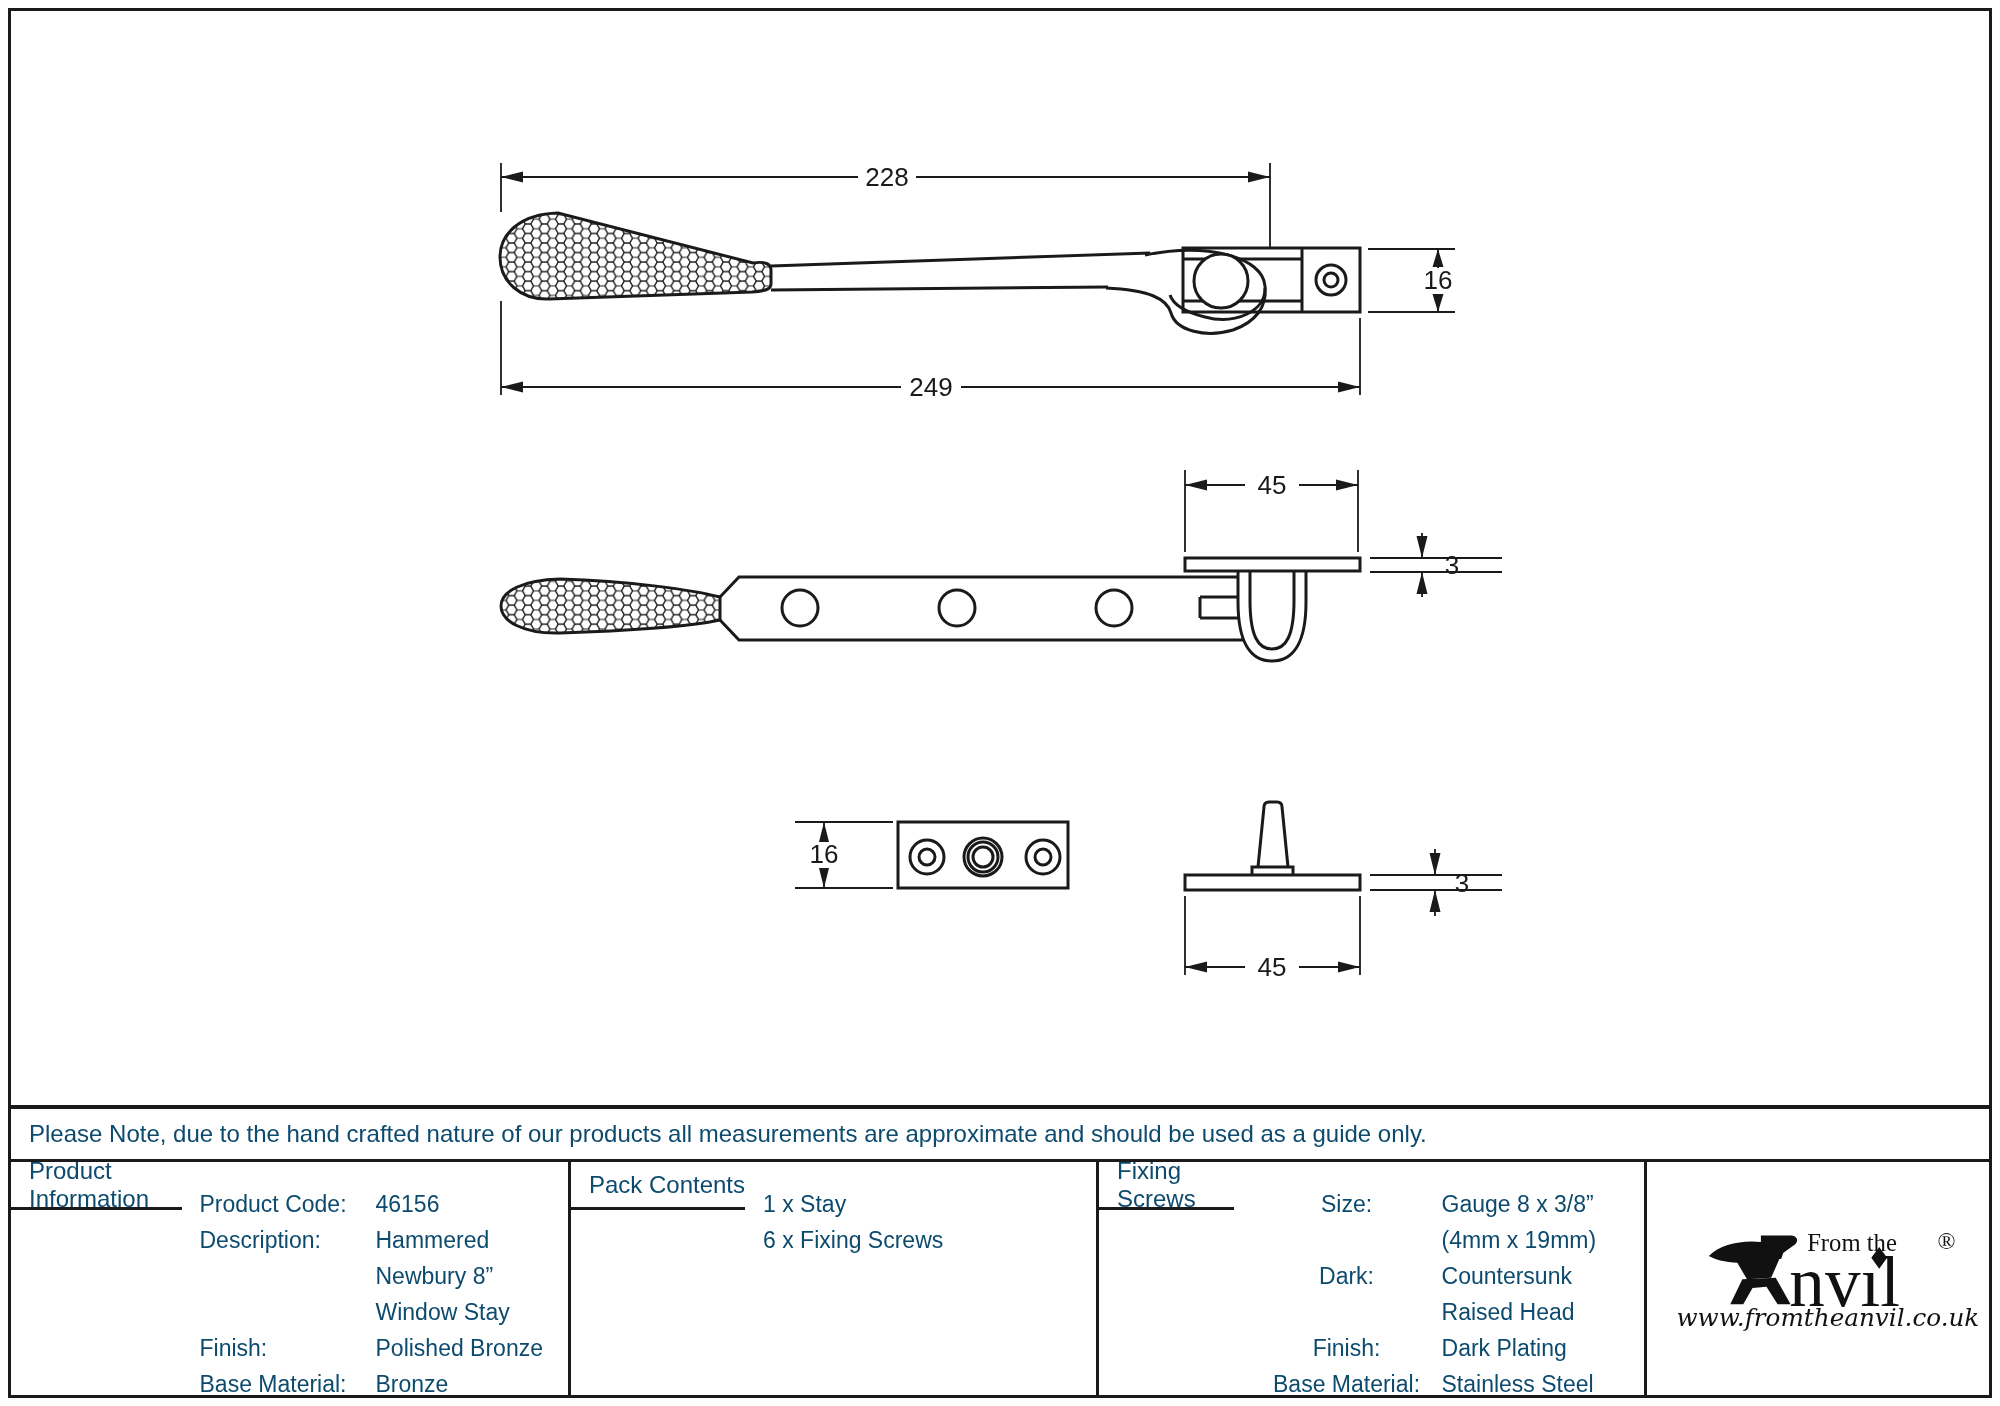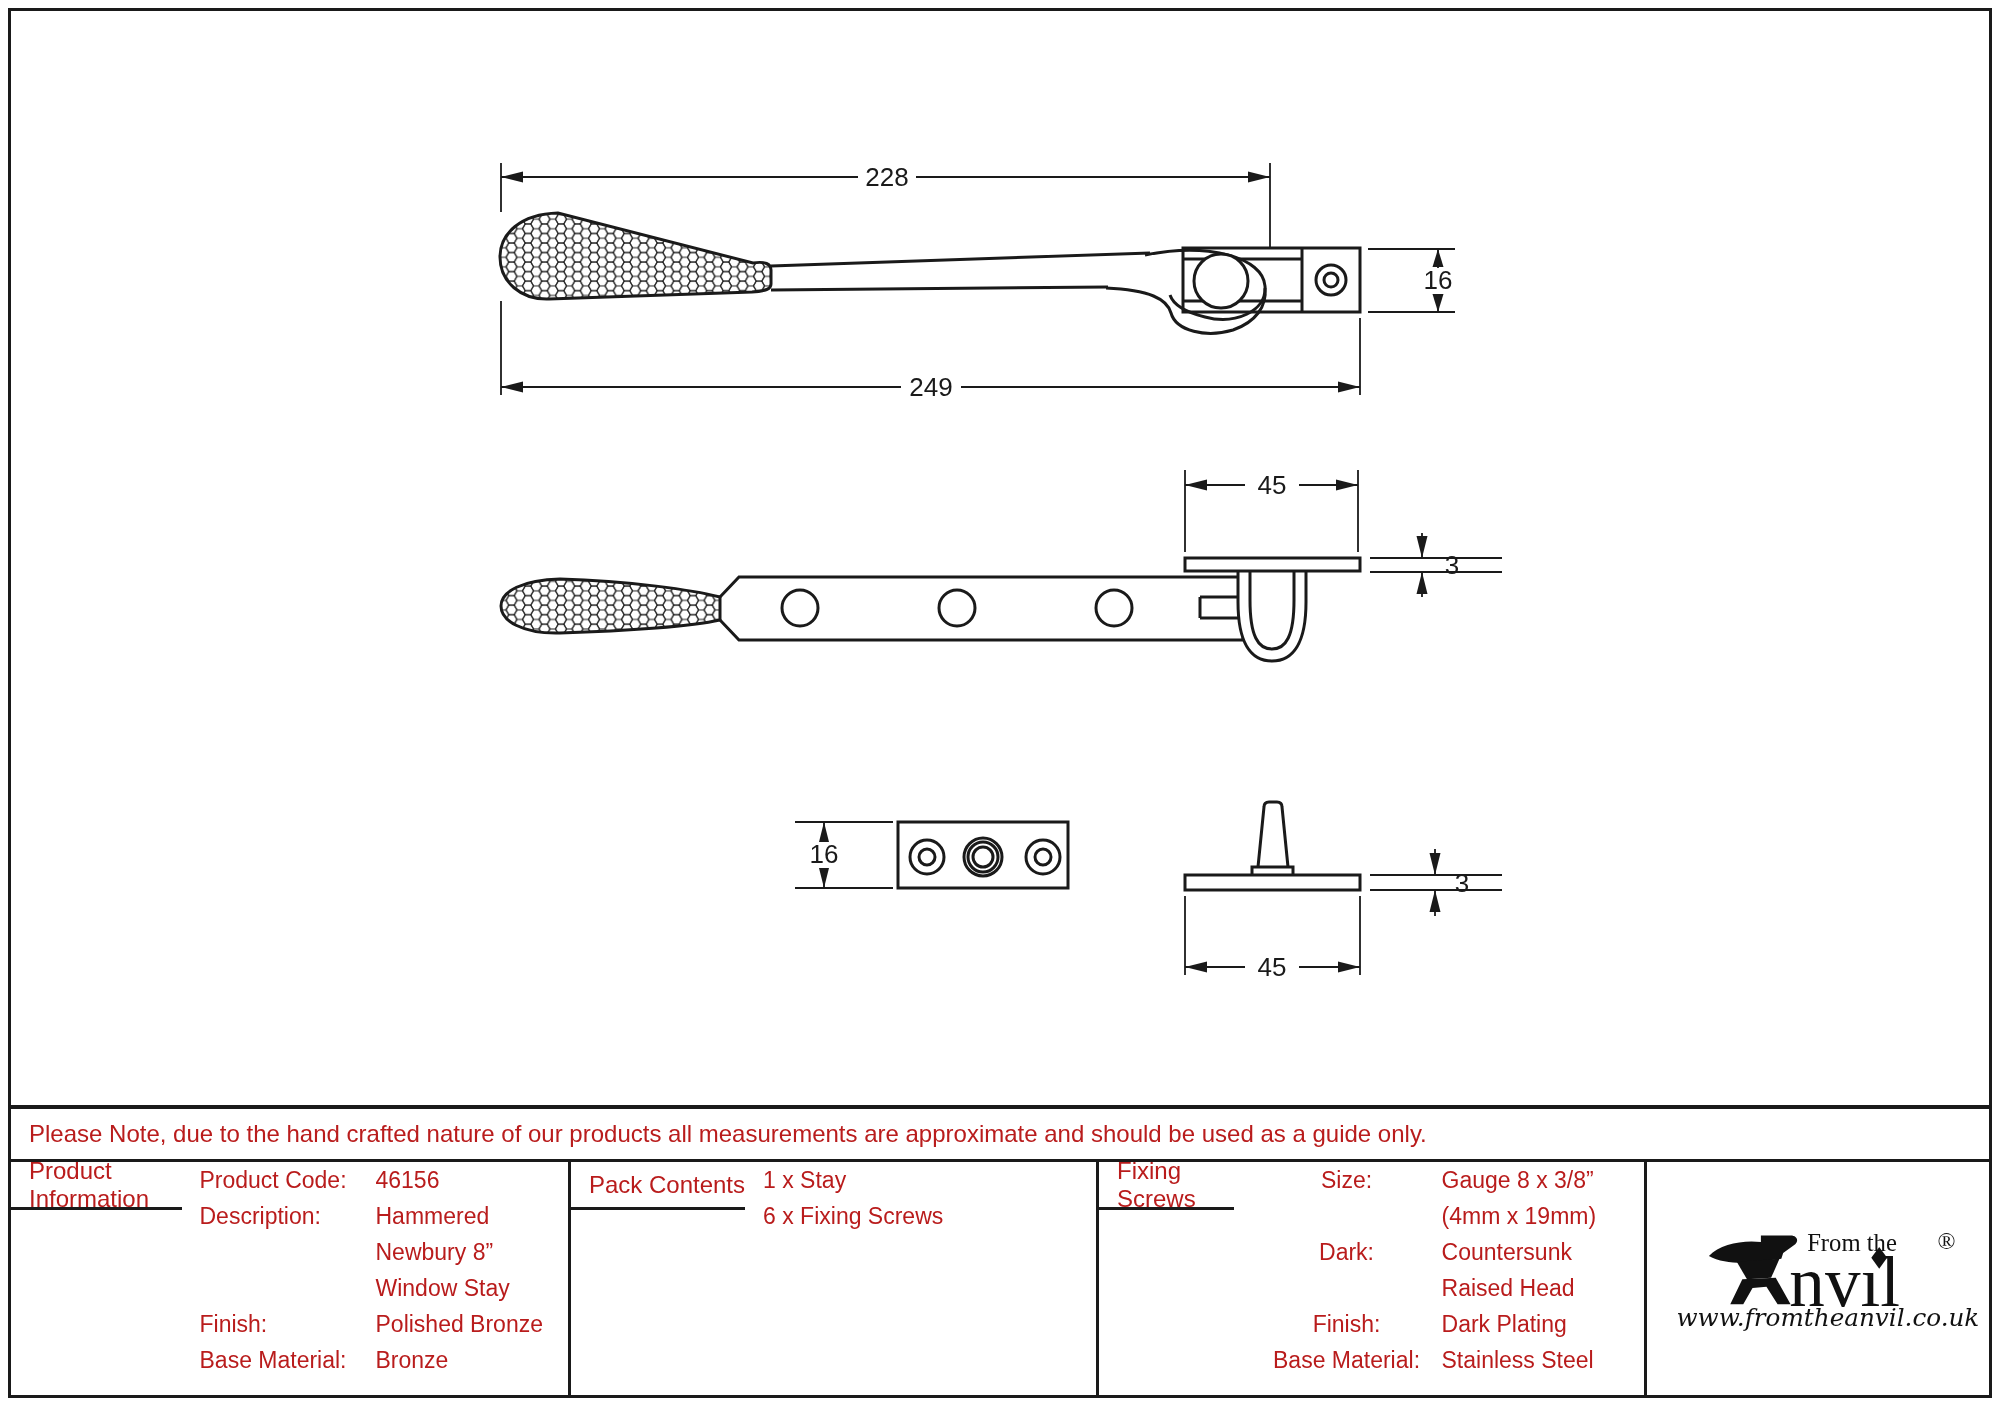--- a/index.html
+++ b/index.html
@@ -1,34 +1,34 @@
 <!DOCTYPE html>
 <html><head>
 <meta charset="utf-8">
 <style>
   html,body { margin:0; padding:0; background:#fff; }
   .stage { position:relative; width:1668px; height:1406px; background:#fff;
-           font-family:"Liberation Sans", sans-serif; color:#b91c1c; }
+           font-family:"Liberation Sans", sans-serif; color:#0c4a6e; }
   .page { position:absolute; left:8px; top:8px; width:1984px; height:1390px;
           border:3px solid #1a1a1a; box-sizing:border-box; }
   .drawing-svg { position:absolute; left:0; top:0; }
   .note-row { position:absolute; left:0; top:1094px; width:100%; height:57px;
               border-top:4px solid #1a1a1a; border-bottom:3px solid #1a1a1a;
               box-sizing:border-box; display:flex; align-items:center; }
   .note-row span { font-size:24px; padding-left:18px; }
   .info-table { position:absolute; left:0; top:1151px; bottom:0; width:100%;
                 display:flex; box-sizing:border-box; }
   .col { box-sizing:border-box; display:flex; flex-direction:row; }
   .col.c1 { width:562px; border-right:3px solid #1a1a1a; }
   .col.c2 { width:530px; border-right:3px solid #1a1a1a; }
   .col.c3 { width:550px; border-right:3px solid #1a1a1a; }
   .col.c4 { flex:1; align-items:flex-start; justify-content:center; }
   .cell-header { height:48px; border-bottom:3px solid #1a1a1a; box-sizing:border-box;
                  font-size:24px; display:flex; align-items:center; padding-left:18px; }
-  .cell-body { padding:0 0 0 18px; font-size:23px; line-height:36px; overflow:hidden; }
+  .cell-body { padding:24px 0 0 18px; font-size:23px; line-height:36px; overflow:hidden; }
   .kv { display:flex; }
   .kv .k { width:176px; flex:none; }
   .c3 .kv .k { width:190px;text-align:center; }
   .kv .v { max-width:330px; }
   .c3 .kv .v { max-width:340px; }
   .pc-item { line-height:36px; }
   .logo-svg { display:block; }
   text.dim { font-size:26px; fill:#1a1a1a; text-anchor:middle;
              font-family:"Liberation Sans", sans-serif; }
 </style>

